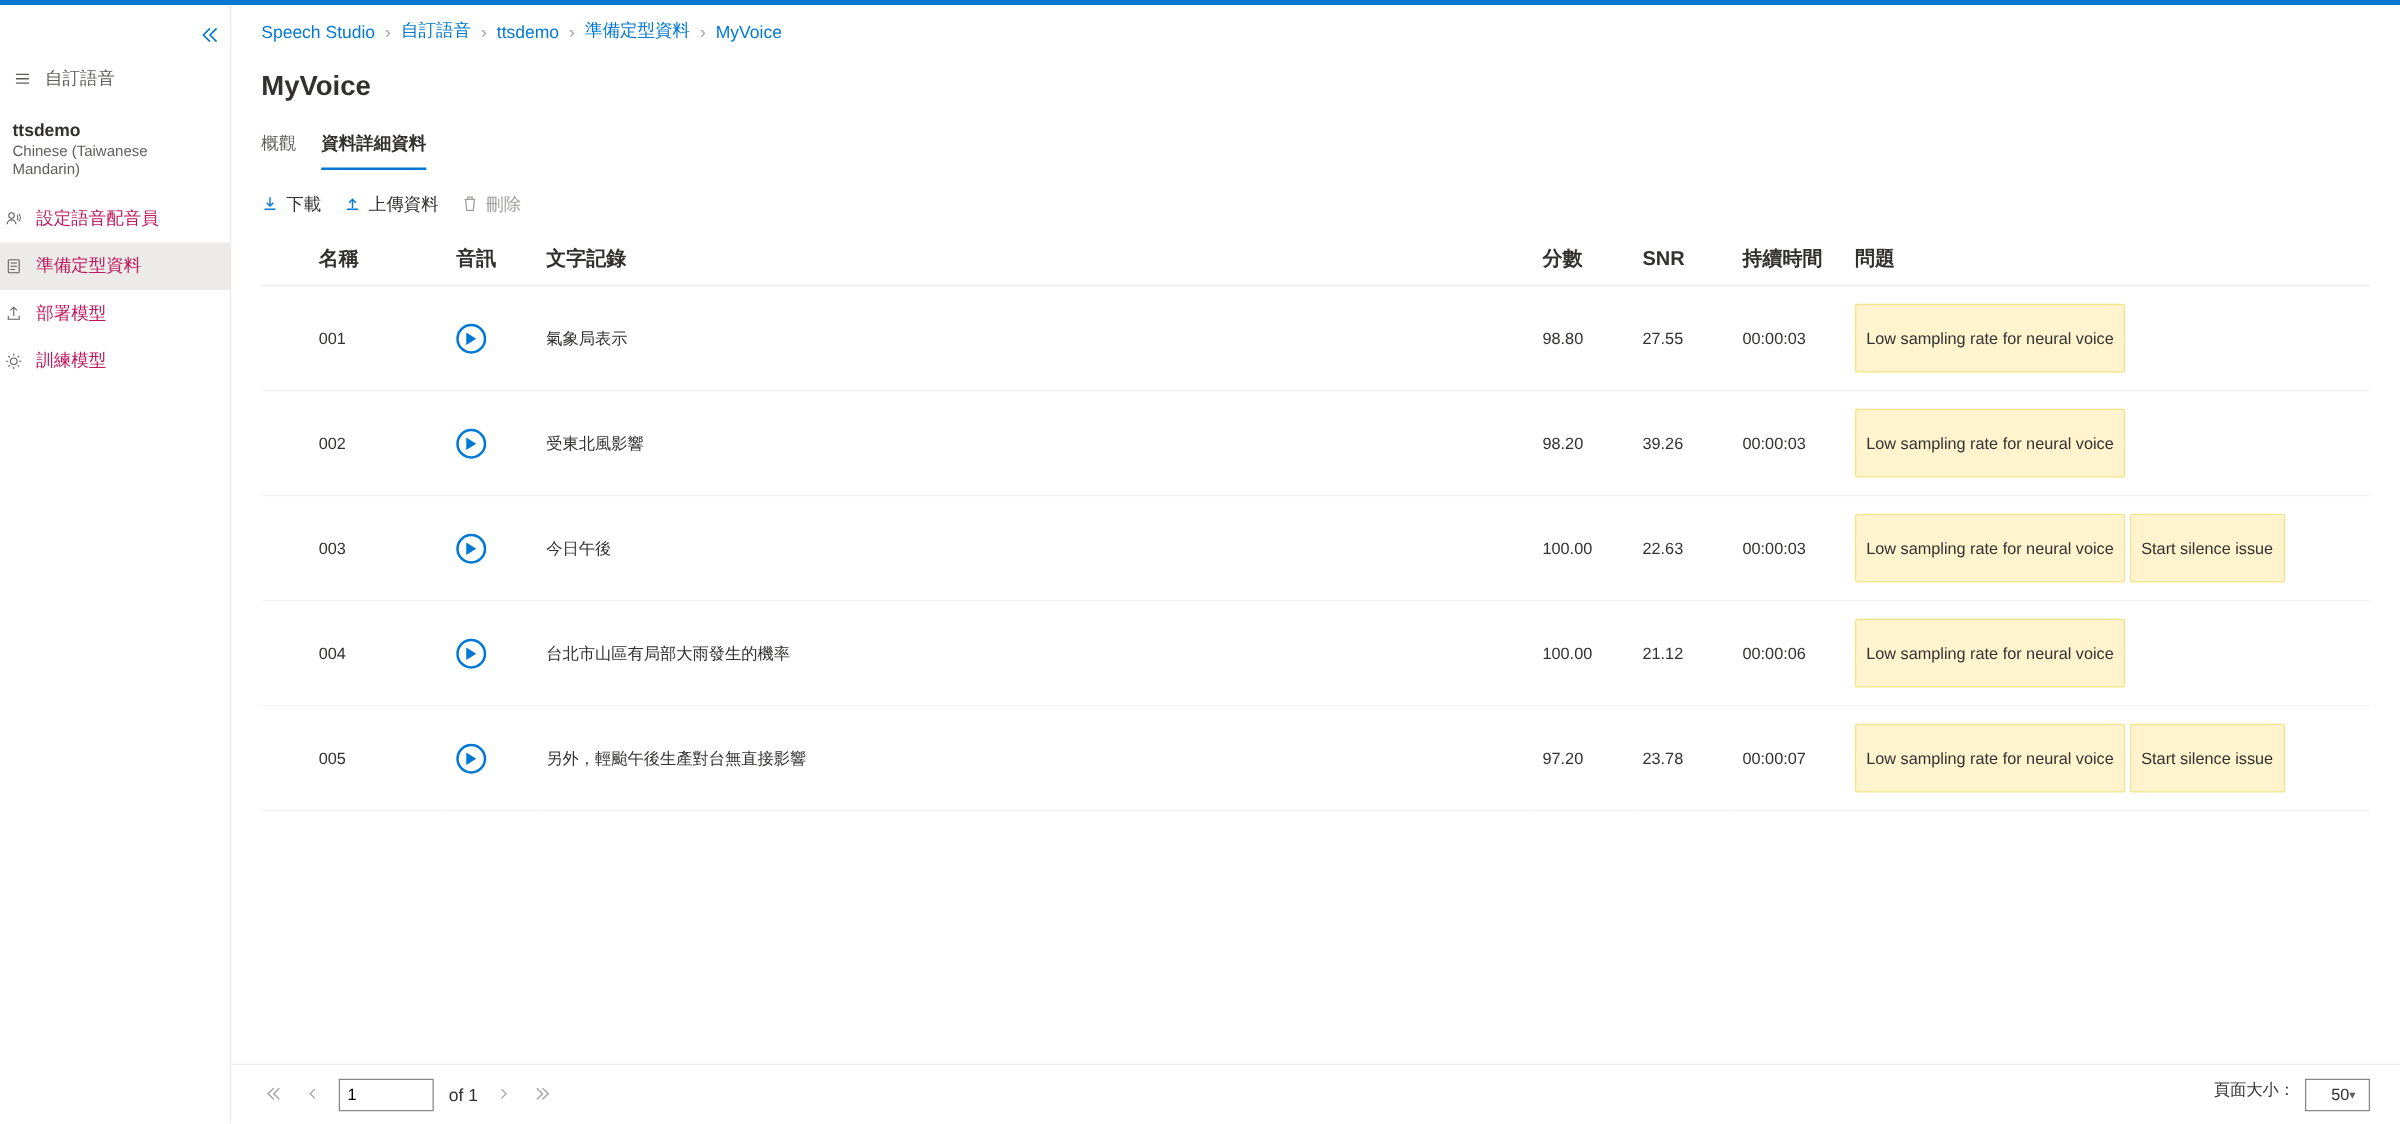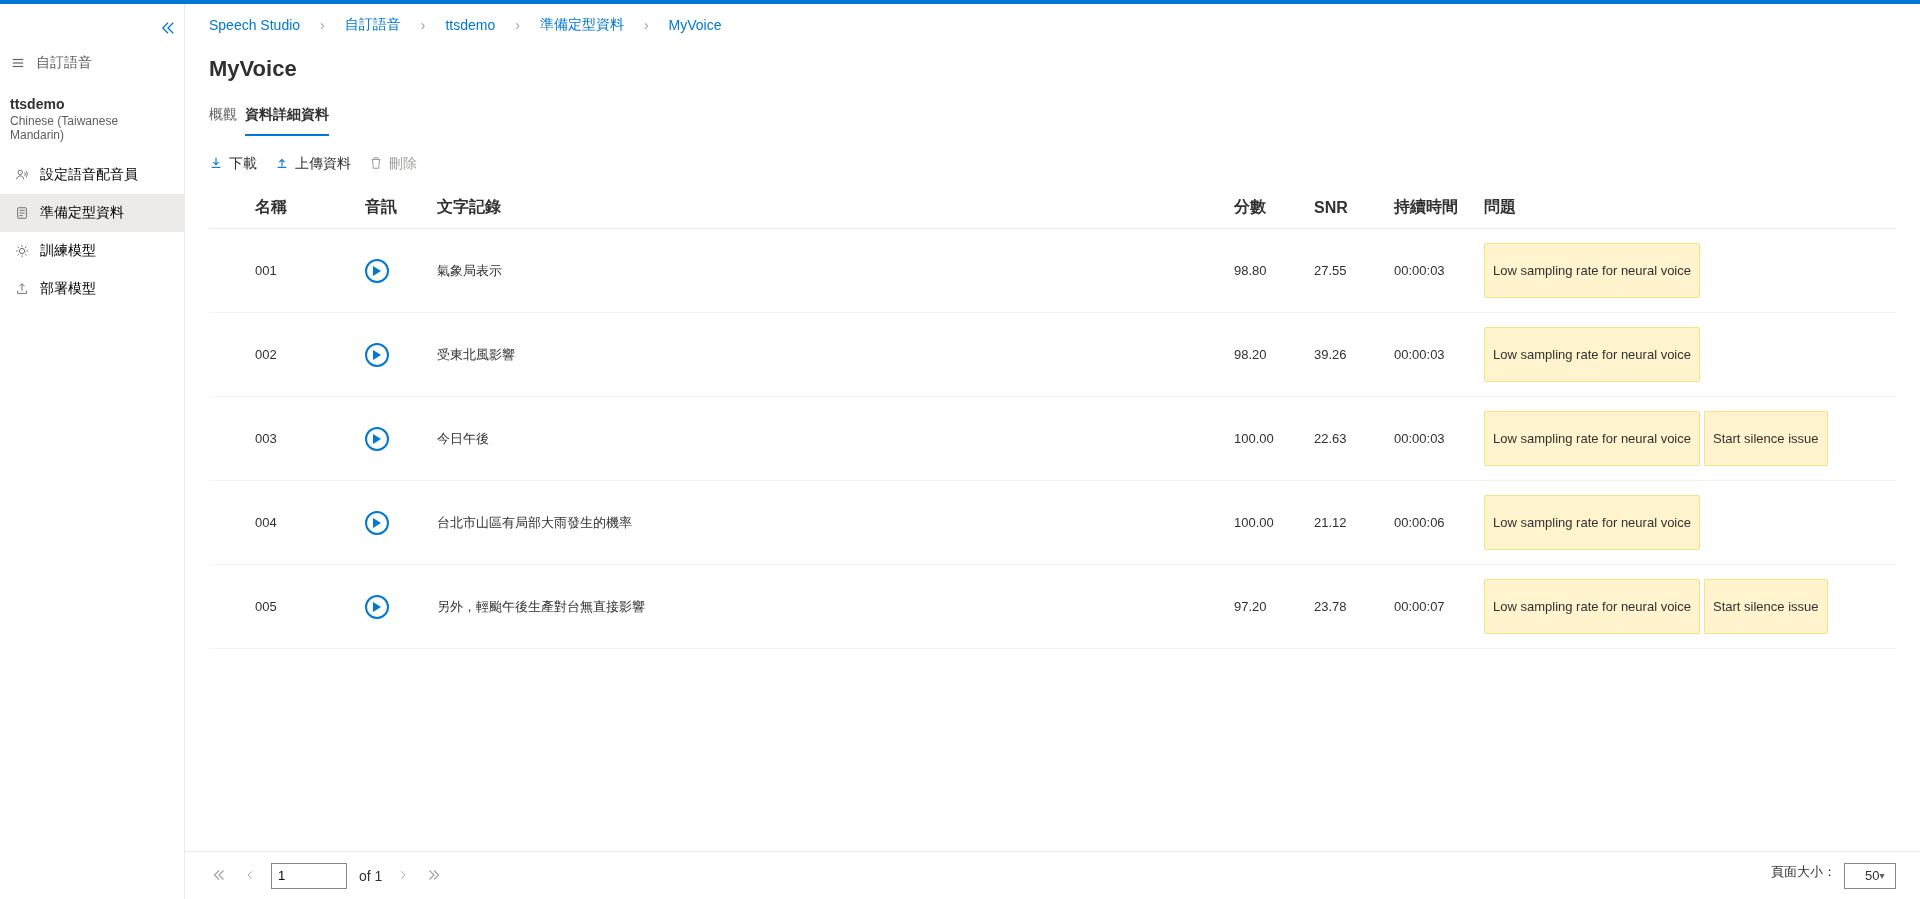--- a/index.html
+++ b/index.html
@@ -55,24 +55,24 @@
   }
   .project-lang {
     font-size: 12px;
     color: #605e5c;
     margin-top: 2px;
   }
   .nav-item {
     display: flex;
     align-items: center;
     gap: 10px;
-    padding: 10px 14px 10px 14px;
+    padding: 10px 14px 10px 3px;
     cursor: pointer;
     font-size: 14px;
-    color: #000000;
+    color: #be185d;
   }
   .nav-item.active {
     background: #edebe9;
   }
   .nav-icon {
     width: 16px;
     display: flex;
     align-items: center;
     justify-content: center;
     color: #605e5c;
@@ -80,35 +80,35 @@
   .main {
     flex: 1;
     display: flex;
     flex-direction: column;
     padding: 12px 24px 0 24px;
     position: relative;
   }
   .breadcrumbs {
     display: flex;
     align-items: center;
-    gap: 20px;
+    gap: 8px;
     font-size: 14px;
     color: #605e5c;
     flex-wrap: wrap;
   }
   .breadcrumbs a { color: #0078d4; text-decoration: none; cursor: pointer; }
   .breadcrumbs .sep { color: #a19f9d; }
   .page-title {
     font-size: 22px;
     font-weight: 600;
     margin-top: 22px;
   }
   .tabs {
     display: flex;
-    gap: 8px;
+    gap: 20px;
     margin-top: 18px;
     border-bottom: 1px solid transparent;
     align-items: center;
   }
   .tab {
     padding: 6px 0 10px 0;
     cursor: pointer;
     font-size: 14px;
     color: #605e5c;
     border-bottom: 2px solid transparent;
@@ -282,35 +282,35 @@
             <line x1="5" y1="5" x2="11" y2="5"></line>
             <line x1="5" y1="8" x2="11" y2="8"></line>
             <line x1="5" y1="11" x2="9" y2="11"></line>
           </svg>
       </span>
       <span>準備定型資料</span>
     </div>
     <div class="nav-item">
       <span class="nav-icon">
         <svg width="14" height="14" viewBox="0 0 16 16" fill="none" stroke="currentColor" stroke-width="1">
-            <circle cx="8" cy="8" r="3"></circle>
-            <path d="M8 1v2M8 13v2M1 8h2M13 8h2M3 3l1.5 1.5M11.5 11.5 13 13M13 3l-1.5 1.5M4.5 11.5 3 13"></path>
-          </svg>
-      </span>
-      <span>訓練模型</span>
-    </div>
-    <div class="nav-item">
-      <span class="nav-icon">
-        <svg width="14" height="14" viewBox="0 0 16 16" fill="none" stroke="currentColor" stroke-width="1">
             <path d="M8 2v8"></path>
             <path d="M5 5 8 2l3 3"></path>
             <path d="M3 10v3h10v-3"></path>
           </svg>
       </span>
       <span>部署模型</span>
+    </div>
+    <div class="nav-item">
+      <span class="nav-icon">
+        <svg width="14" height="14" viewBox="0 0 16 16" fill="none" stroke="currentColor" stroke-width="1">
+            <circle cx="8" cy="8" r="3"></circle>
+            <path d="M8 1v2M8 13v2M1 8h2M13 8h2M3 3l1.5 1.5M11.5 11.5 13 13M13 3l-1.5 1.5M4.5 11.5 3 13"></path>
+          </svg>
+      </span>
+      <span>訓練模型</span>
     </div>
   </aside>
 
   <main class="main">
 
     <nav class="breadcrumbs">
       <a>Speech Studio</a>
       <span class="sep">›</span>
       <a>自訂語音</a>
       <span class="sep">›</span>

